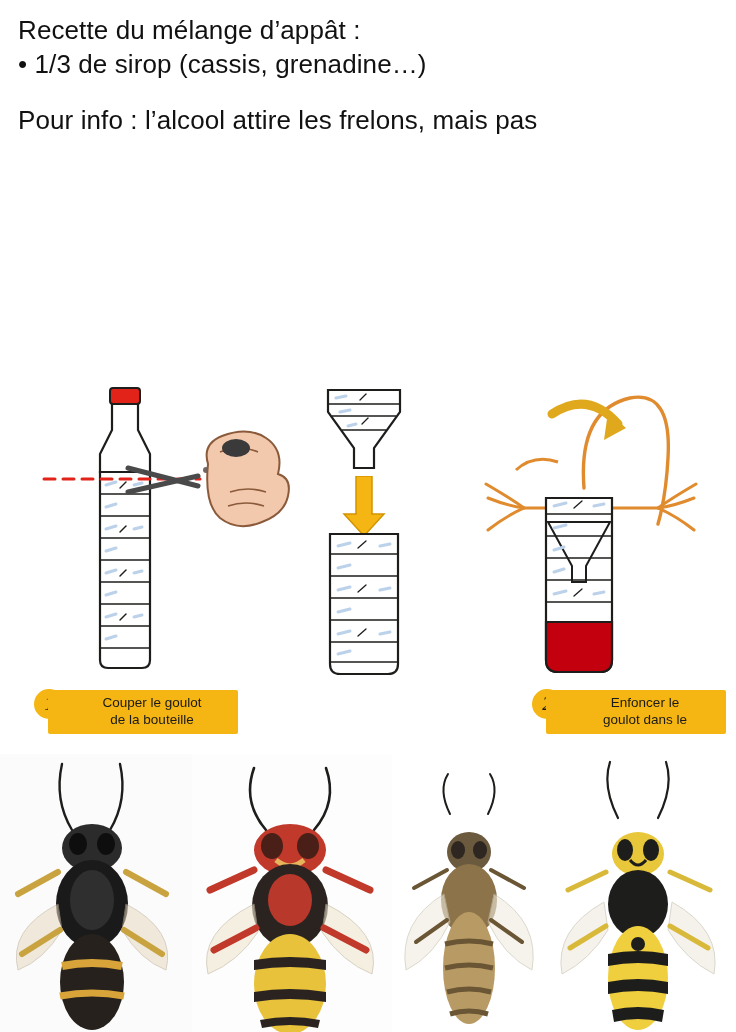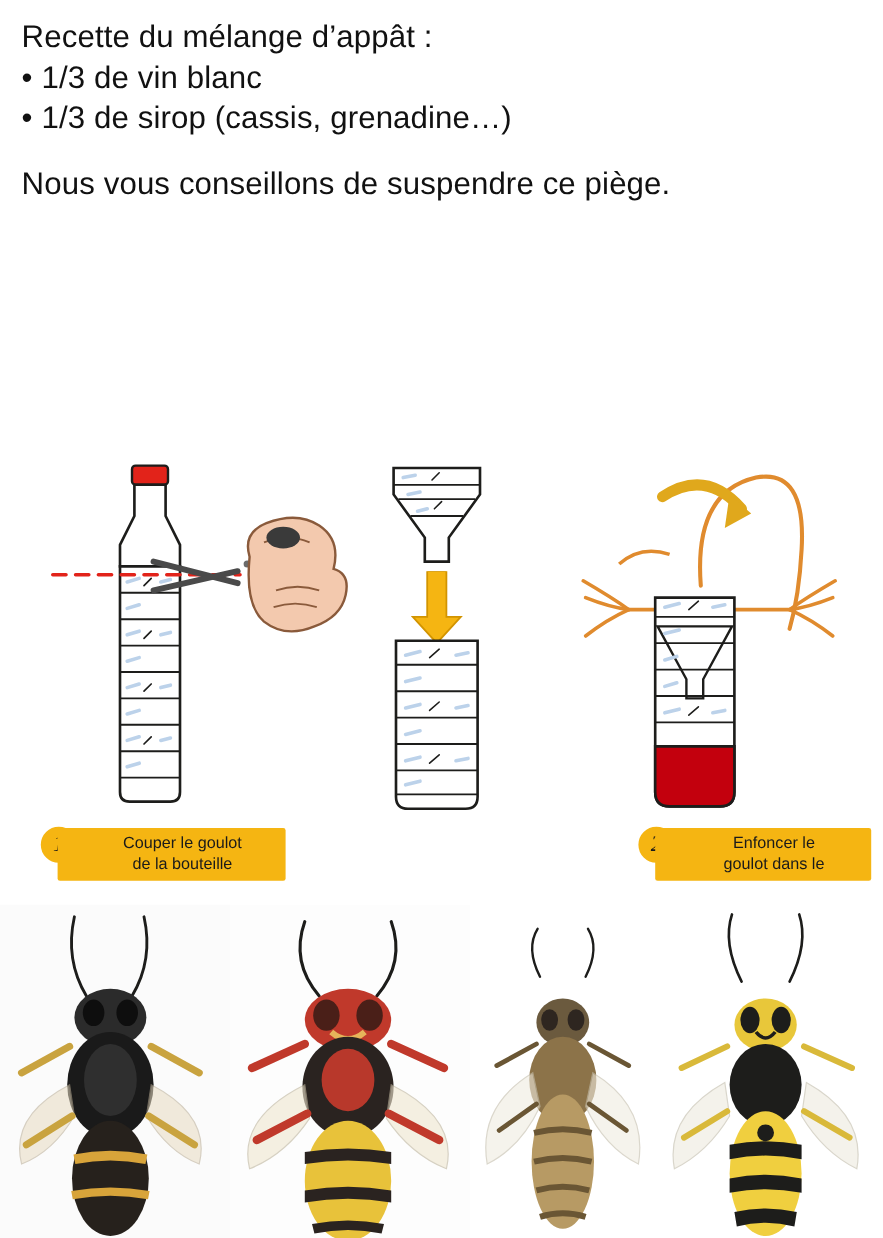--- a/index.html
+++ b/index.html
@@ -102,24 +102,23 @@
   .p3 { width: 154px; background: #ffffff; }
   .p4 { width: 190px; background: #ffffff; }
 </style>
 </head>
 <body>
 
 <div id="page">
 
   <div class="text-block">
     <div class="line">Recette du mélange d’appât :</div>
-    <div class="line">• 1/3 de vin blanc</div>
     <div class="line">• 1/3 de sirop (cassis, grenadine…)</div>
     <div class="gap"></div>
-    <div class="line">Nous vous conseillons de suspendre ce piège.</div>
+    <div class="line">Pour info : l’alcool attire les frelons, mais pas</div>
   </div>
 
   <div class="diagram">
 
     <div class="step step2">
 
       <svg class="bottle-svg" style="left:48px; top:4px;" width="100" height="90" viewBox="0 0 100 90">
         <path d="M14 4 L86 4 L86 26 L60 62 L60 82 L40 82 L40 62 L14 26 Z" fill="#ffffff" stroke="#1d1d1b" stroke-width="2.2"></path>
         <g stroke="#1d1d1b" stroke-width="1.5" fill="none">
           <path d="M14 18 L86 18"></path>

